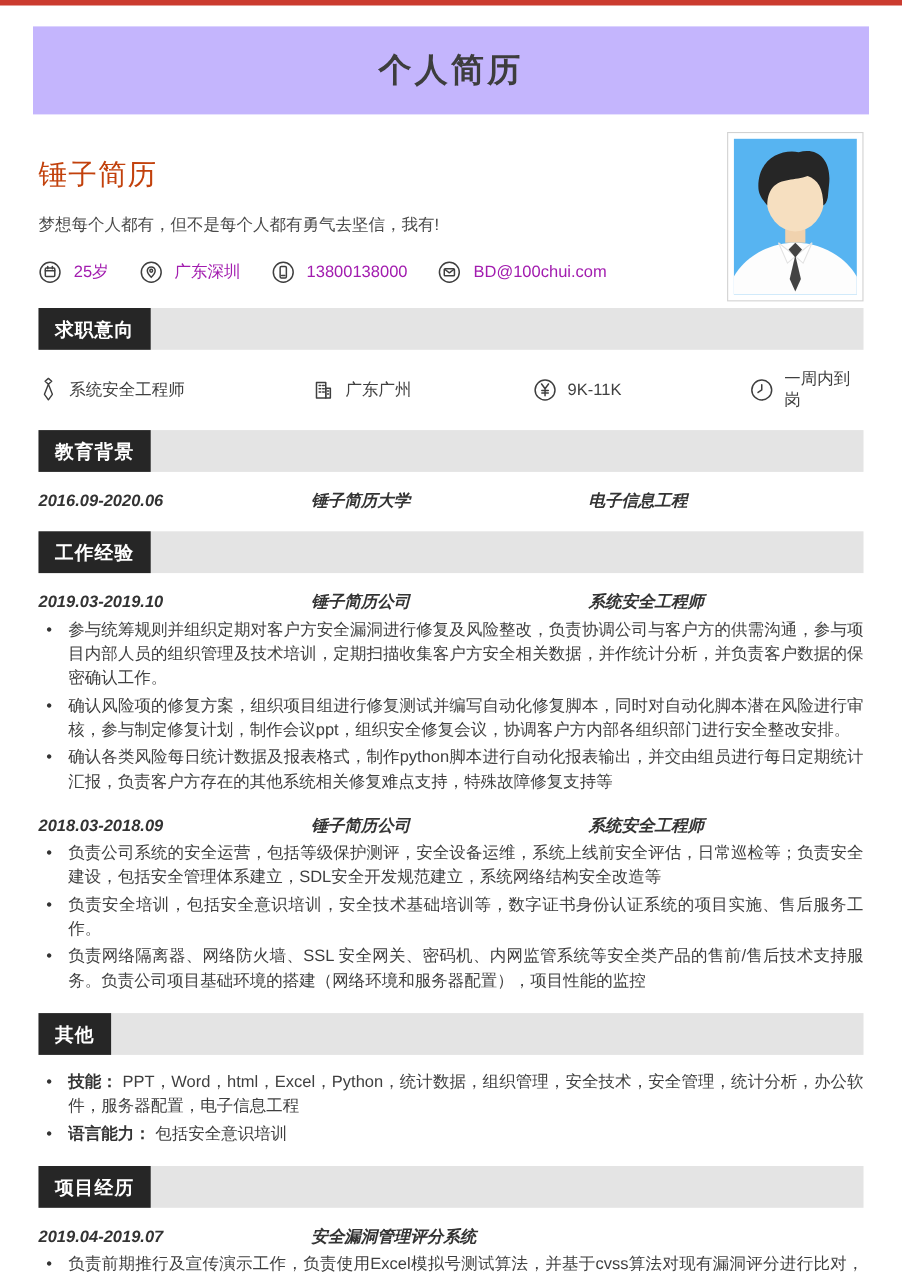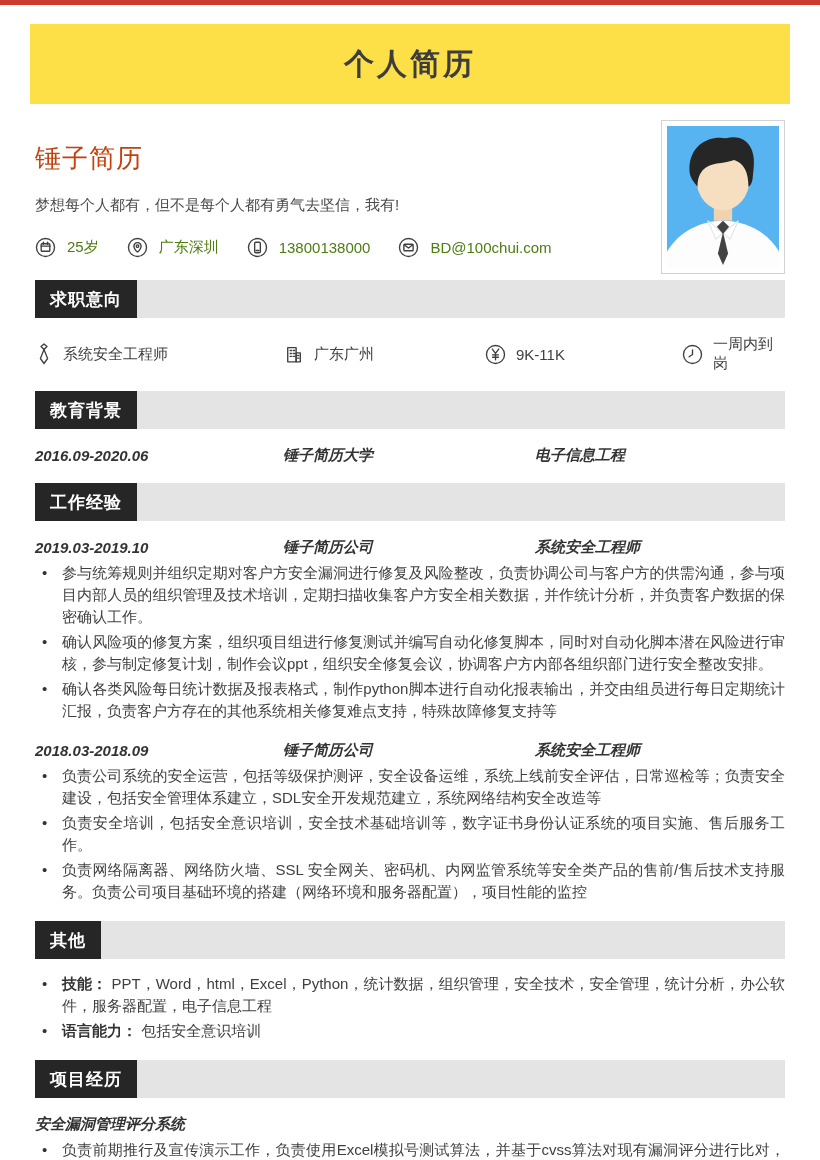--- a/index.html
+++ b/index.html
@@ -4,32 +4,32 @@
 <style>
   * { margin:0; padding:0; box-sizing:border-box; }
   html,body { background:#fff; }
   body {
     width:820px; height:1160px; margin:0 auto; position:relative;
     font-family:"Liberation Sans","DejaVu Sans",sans-serif;
     color:#3f3f3f; overflow:hidden;
   }
   .top-bar { height:5px; background:#cb3b2f; width:100%; }
   .title-band {
-    margin:19px 30px 0; height:80px; background:#fde047;
+    margin:19px 30px 0; height:80px; background:#c4b5fd;
     display:flex; align-items:center; justify-content:center;
   }
   .title-band h1 { font-size:30px; font-weight:bold; color:#3d3d3d; letter-spacing:3px; }
 
   .content { margin-left:35px; margin-right:35px; }
 
   .header { position:relative; margin-top:32px; }
   .name { font-size:26px; font-weight:normal; color:#c2410c; line-height:44px; letter-spacing:1px; }
   .tagline { margin-top:14px; font-size:15px; color:#4a4a4a; line-height:21px; }
   .contacts { margin-top:22px; display:flex; align-items:center; gap:28px; }
-  .contact { display:flex; align-items:center; gap:11px; font-size:15px; color:#4d7c0f; }
+  .contact { display:flex; align-items:center; gap:11px; font-size:15px; color:#a21caf; }
   .contact svg { display:block; }
 
   .photo {
     position:absolute; right:0; top:-16px;
     width:124px; height:154px; background:#fff;
     border:1px solid #d2d2d2; padding:5px;
   }
   .photo svg { display:block; width:112px; height:142px; }
 
   .section-band {
@@ -210,18 +210,19 @@
 </div>
 <ul class="bullets content" style="margin-top:14px">
   <li><b>技能：</b><span> PPT，Word，html，Excel，Python，统计数据，组织管理，安全技术，安全管理，统计分析，办公软件，服务器配置，电子信息工程</span></li>
   <li><b>语言能力：</b><span> 包括安全意识培训</span></li>
 </ul>
 
 <div class="section-band">
   <span class="label">项目经历</span>
 </div>
 <div class="row bold-row content">
+  <span class="c1">2019.04-2019.07</span>
   <span class="c2">安全漏洞管理评分系统</span>
 </div>
 <ul class="bullets content">
   <li>负责前期推行及宣传演示工作，负责使用Excel模拟号测试算法，并基于cvss算法对现有漏洞评分进行比对，确认算法的正确性</li>
 
 </ul>
 
 </body></html>

